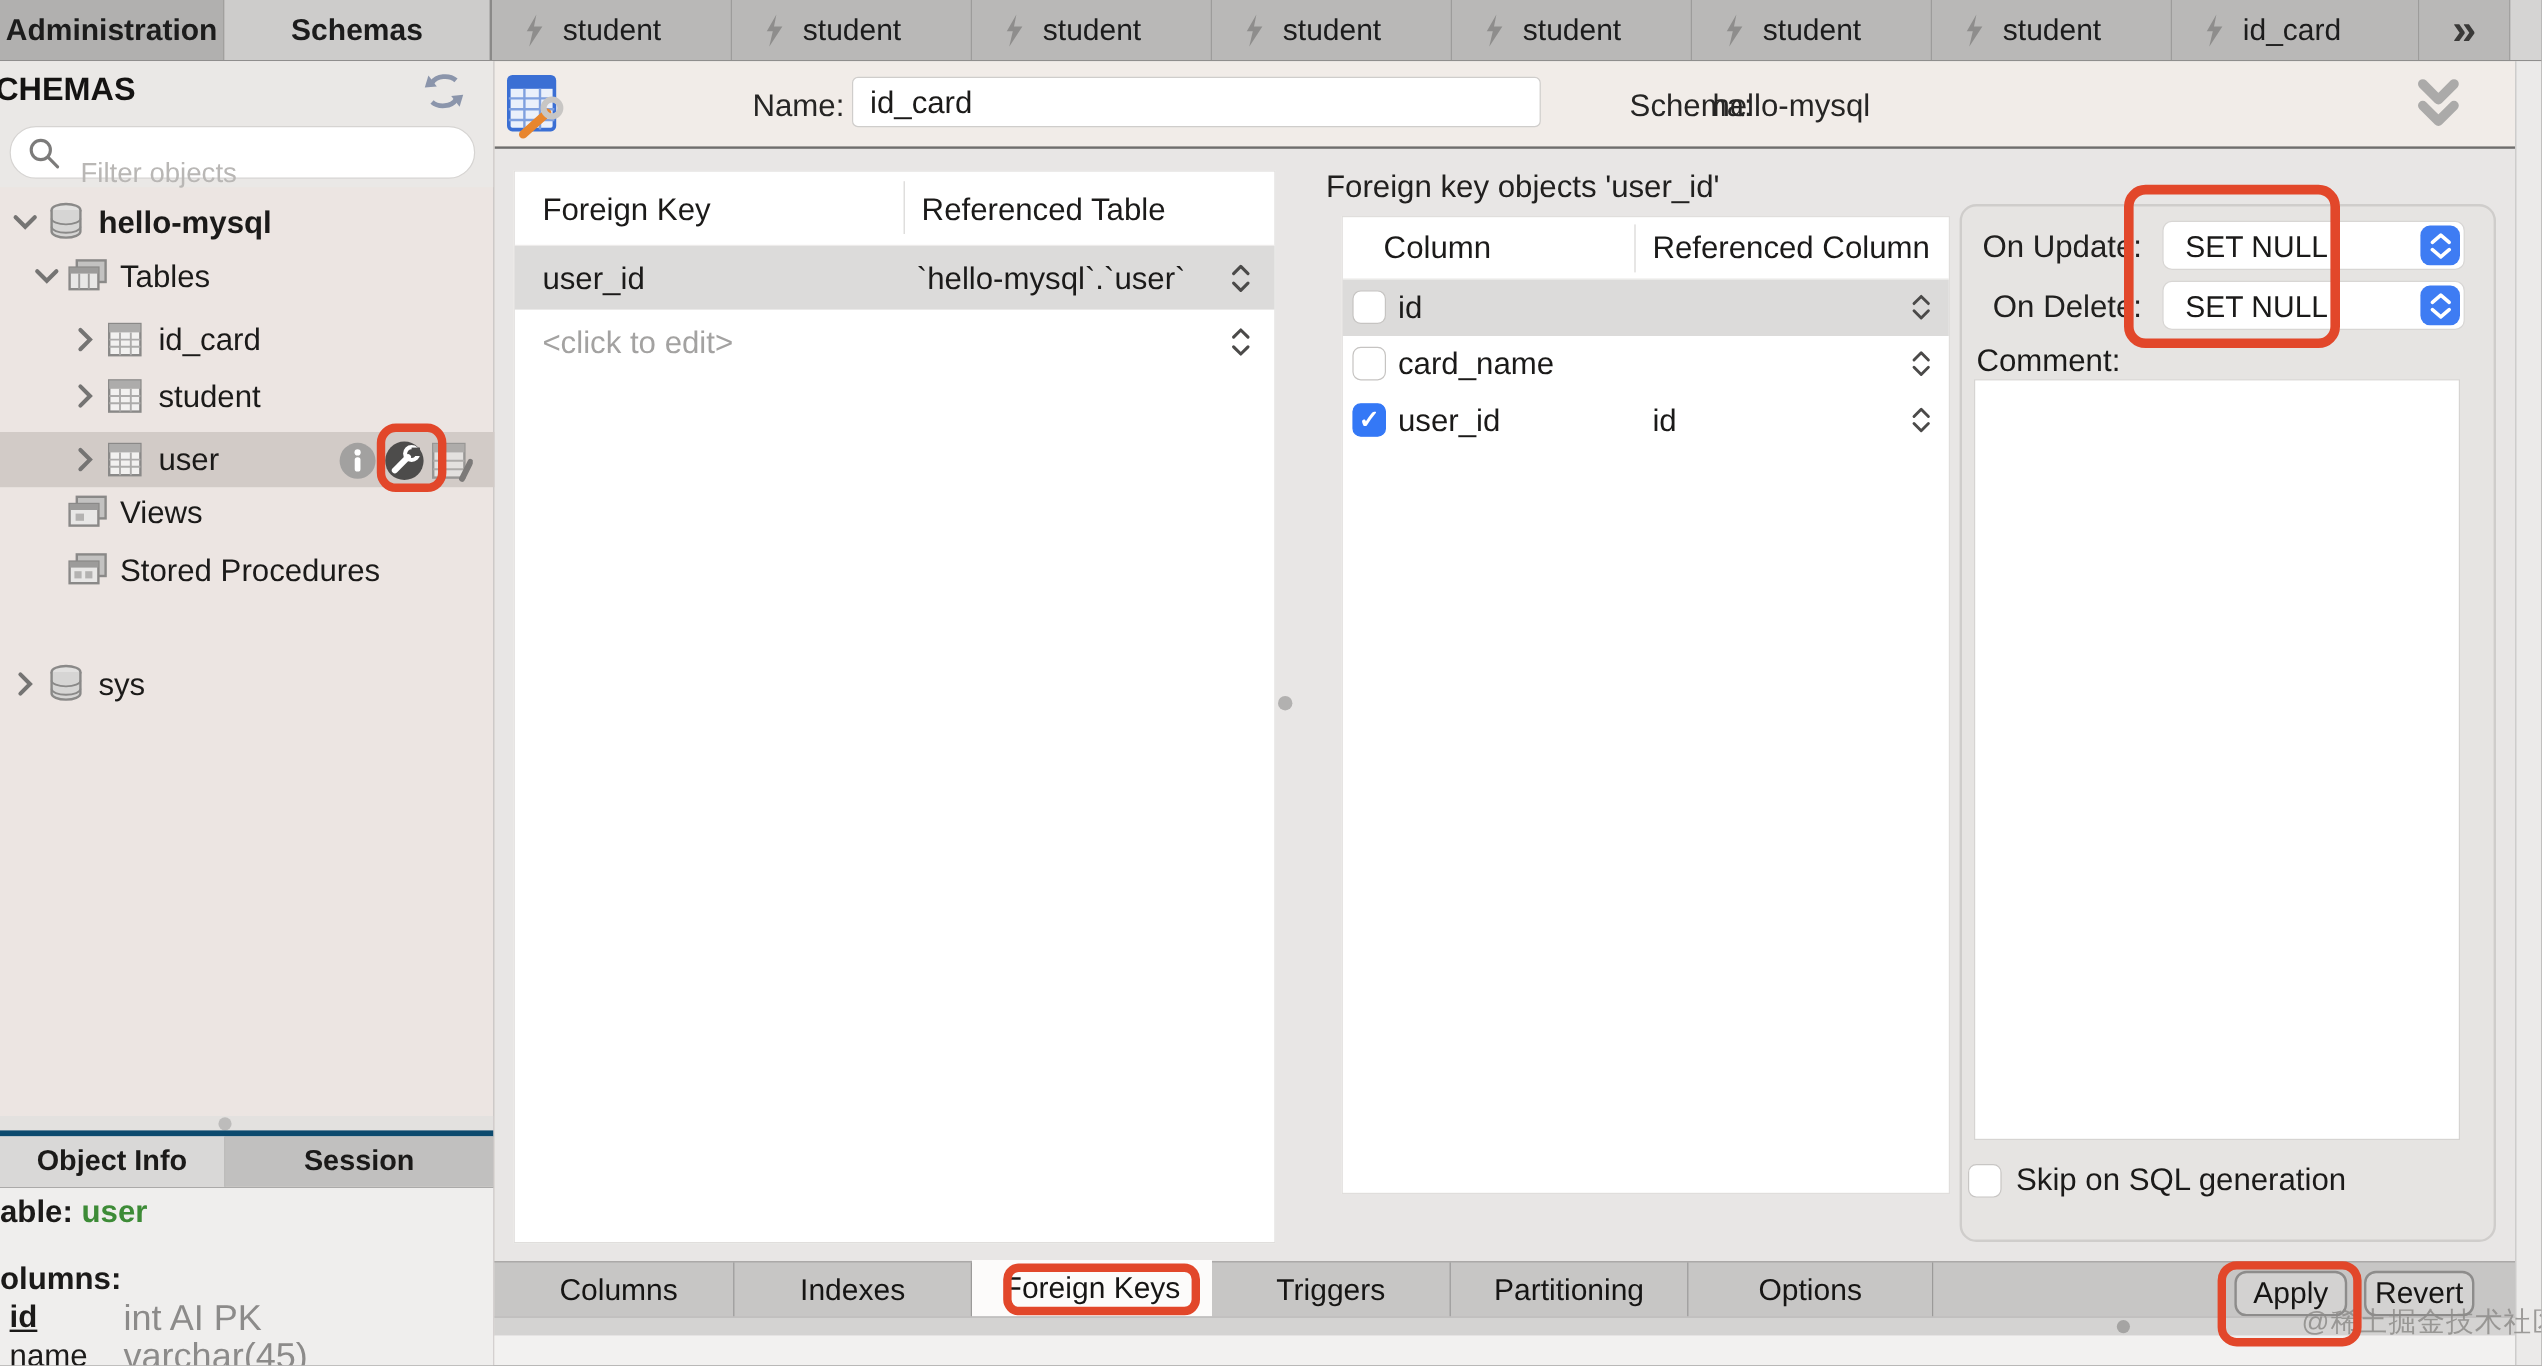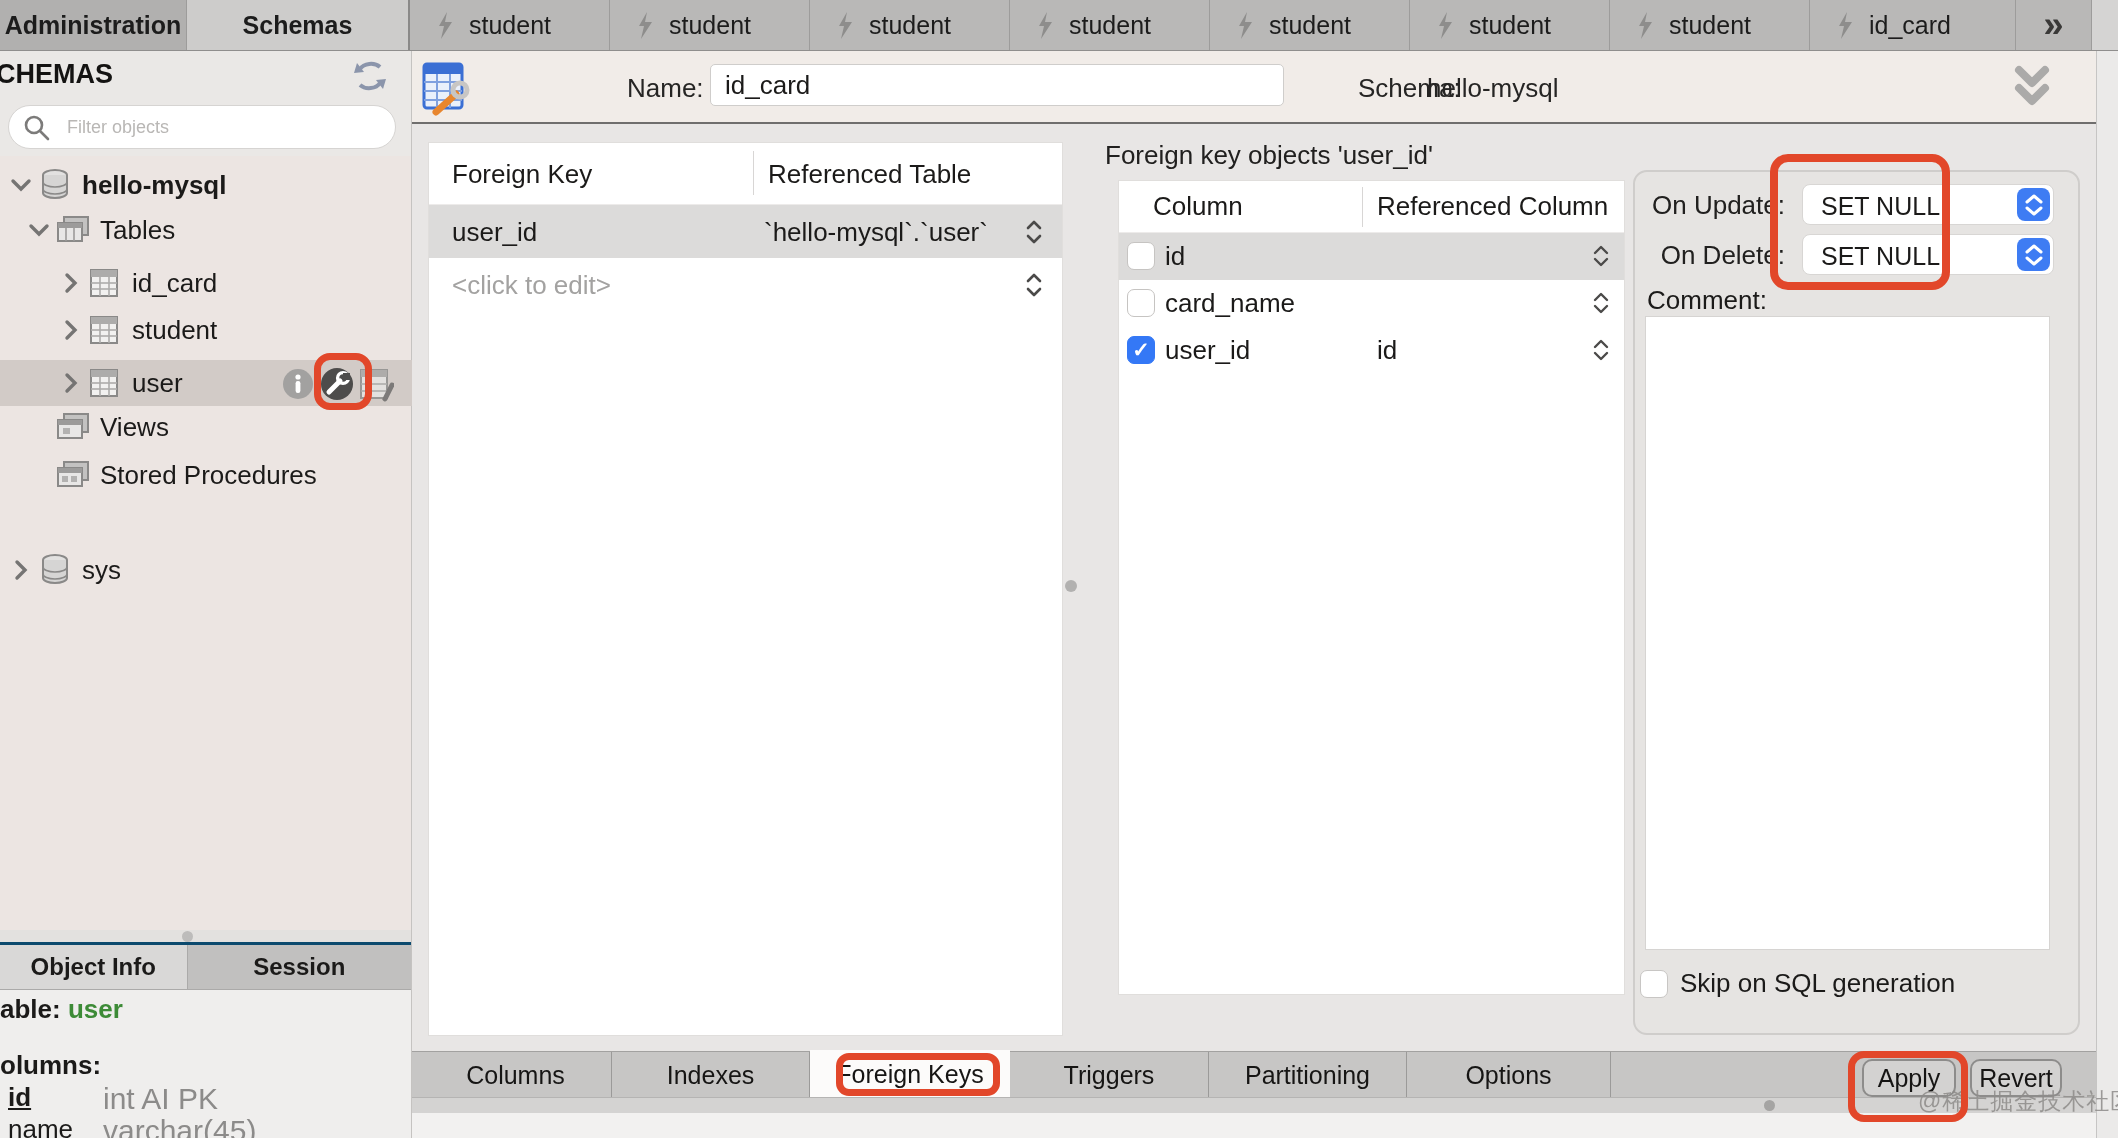--- a/index.html
+++ b/index.html
@@ -29,39 +29,39 @@
 
   
   .sidebar{position:absolute;left:0;top:51px;width:412px;height:1087px;background:#ECE5E2;
     border-right:1px solid #C5C3C1;box-sizing:border-box;}
   .sb-head{position:absolute;top:0;left:0;width:100%;height:49px;background:#EAE8E6;}
   .sb-title{position:absolute;left:-4px;top:8px;font-size:27px;font-weight:bold;color:#141312;}
   .sb-refresh{position:absolute;left:352px;top:8px;cursor:pointer;}
   .sb-searchrow{position:absolute;top:49px;left:0;width:100%;height:56px;background:#EAE8E6;}
   .sb-search{position:absolute;left:8px;top:5px;width:388px;height:44px;background:#fff;
     border:1px solid #D6D4D2;border-radius:22px;box-sizing:border-box;}
-  .sb-search input{position:absolute;left:56px;top:4px;width:310px;height:32px;border:none;outline:none;
-    font-size:18px;color:#5A5958;background:transparent;font-family:"Liberation Sans",sans-serif;}
+  .sb-search input{position:absolute;left:56px;top:21px;width:310px;height:32px;border:none;outline:none;
+    font-size:23px;color:#5A5958;background:transparent;font-family:"Liberation Sans",sans-serif;}
   .sb-search input::placeholder{color:#B9B7B5;}
   .sb-search .mag{position:absolute;left:14px;top:8px;}
   .trow{position:absolute;left:0;width:412px;height:46px;display:flex;align-items:center;
     font-size:26px;color:#1B1A19;box-sizing:border-box;}
   .trow .chev{width:34px;display:flex;justify-content:center;flex:none;}
   .trow .ticon{width:44px;display:flex;justify-content:flex-start;flex:none;}
   .trow.sel{background:#D2CBC7;}
   .lvl0{padding-left:4px;}
   .lvl1{padding-left:22px;}
   .lvl2{padding-left:54px;}
   .bold{font-weight:bold;}
   .row-icons{position:absolute;right:18px;top:5px;display:flex;gap:2px;align-items:center;}
 
   .sb-splitter{position:absolute;left:0;top:879px;width:100%;height:12px;background:#E3E1DF;}
   .sb-splitter .dot{position:absolute;left:182px;top:1px;width:11px;height:11px;border-radius:50%;background:#BDBCBB;}
   .sb-tabs{position:absolute;left:0;top:891px;width:100%;height:48px;display:flex;
-    border-top:3px solid #0c4a6e;border-bottom:1px solid #ABAAA9;box-sizing:border-box;}
+    border-top:5px solid #0c4a6e;border-bottom:1px solid #ABAAA9;box-sizing:border-box;}
   .sb-tab{height:100%;display:flex;align-items:center;justify-content:center;font-size:24px;
     font-weight:bold;color:#1B1A19;box-sizing:border-box;}
   .sb-tab.oinfo{width:188px;background:#D9D8D7;border-right:1px solid #ABAAA9;}
   .sb-tab.sess{width:224px;background:#C1C0BF;}
   .sb-info{position:absolute;left:0;top:939px;width:100%;height:148px;background:#EFEEED;font-size:26px;}
   .sb-info .line1{position:absolute;left:0px;top:4px;font-weight:bold;}
   .sb-info .green{color:#3D8B37;}
   .sb-info .line2{position:absolute;left:0px;top:60px;font-weight:bold;}
   .sb-info .colname{position:absolute;left:8px;font-size:26px;}
   .sb-info .coltype{position:absolute;left:103px;font-size:30px;color:#8C8B8A;}

